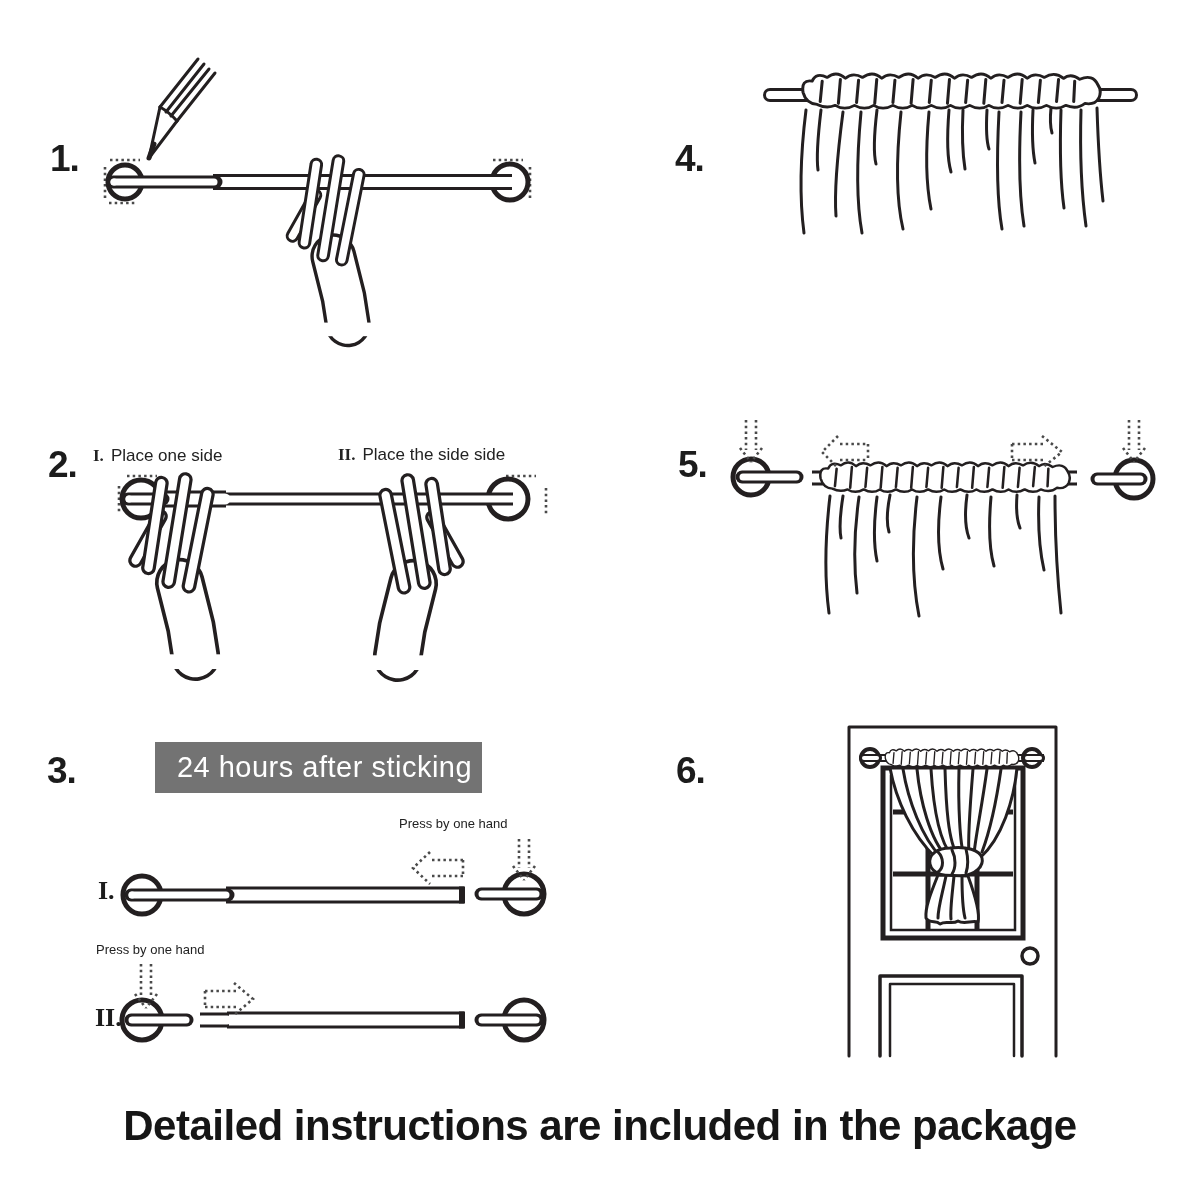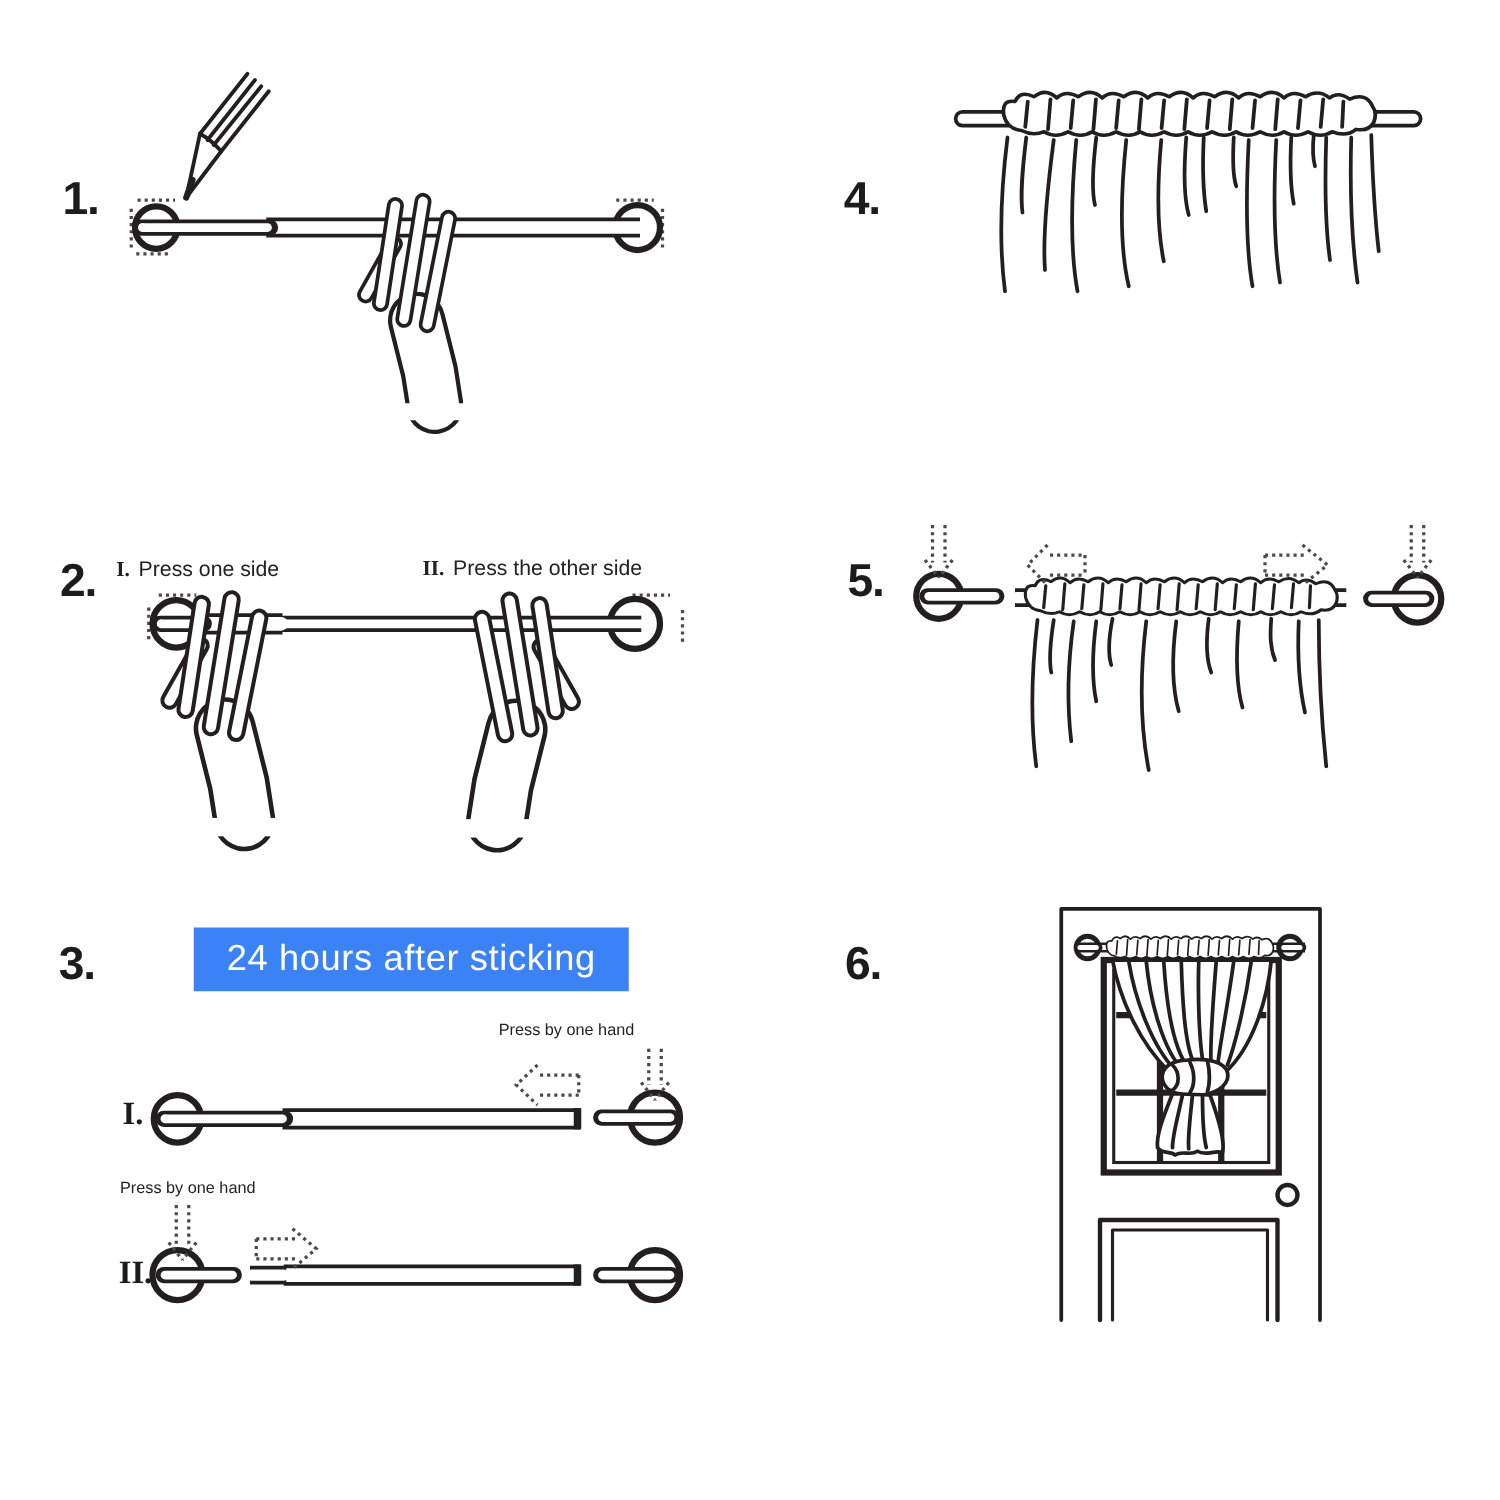--- a/index.html
+++ b/index.html
@@ -5,23 +5,23 @@
   html,body{margin:0;padding:0;background:#fff;}
   .canvas{position:relative;width:1200px;height:1200px;background:#ffffff;overflow:hidden;
           font-family:"Liberation Sans",sans-serif;}
   .art{position:absolute;left:0;top:0;width:1200px;height:1200px;}
   .label{position:absolute;color:#1c1c1c;white-space:nowrap;}
   .num{font-size:37px;font-weight:700;letter-spacing:-1px;}
   .sub{font-size:17px;color:#222;}
   .numeral{font-family:"Liberation Serif",serif;font-weight:700;margin-right:7px;}
   .rowlab{font-family:"Liberation Serif",serif;font-weight:700;font-size:26px;color:#1c1c1c;}
   .press{font-size:13px;color:#222;}
-  .banner{position:absolute;left:155px;top:742px;width:348px;height:51px;background:#3b82f6;
+  .banner{position:absolute;left:155px;top:742px;width:315px;height:51px;background:#737373;
           color:#ffffff;display:flex;align-items:center;justify-content:center;
-          font-size:29px;letter-spacing:0.5px;}
+          font-size:29px;letter-spacing:0.5px;padding-left:12px;}
   .footer{position:absolute;left:0;right:0;top:1102px;text-align:center;font-weight:700;
           font-size:42px;color:#161616;letter-spacing:-0.5px;}
   
   .blk{stroke:#231f20;fill:none;stroke-linecap:round;}
   .butt{stroke-linecap:butt;}
   .wht{stroke:#ffffff;fill:none;stroke-linecap:round;}
   .circ{fill:#ffffff;stroke:#231f20;stroke-width:5;}
   .fine{stroke:#231f20;fill:none;stroke-width:3;stroke-linecap:round;stroke-linejoin:round;}
   .fillw{fill:#ffffff;stroke:#231f20;stroke-width:3;stroke-linejoin:round;stroke-linecap:round;}
   .dot{stroke:#4a4a4a;fill:none;stroke-width:2.6;stroke-dasharray:2.5 3.2;stroke-linecap:butt;stroke-linejoin:miter;}
@@ -329,25 +329,26 @@
   </svg>
 
   <div class="label num" style="left:50px;top:138px">1.</div>
   <div class="label num" style="left:48px;top:444px">2.</div>
   <div class="label num" style="left:47px;top:750px">3.</div>
   <div class="label num" style="left:675px;top:138px">4.</div>
   <div class="label num" style="left:678px;top:444px">5.</div>
   <div class="label num" style="left:676px;top:750px">6.</div>
 
   <div class="label sub" style="left:93px;top:446px">
-    <span class="numeral">I.</span><span>Press one side</span>
+    <span class="numeral">I.</span><span>Place one side</span>
   </div>
   <div class="label sub" style="left:338px;top:445px">
-    <span class="numeral">II.</span><span>Press the other side</span>
+    <span class="numeral">II.</span><span>Place the side side</span>
   </div>
 
   <div class="banner">24 hours after sticking</div>
   <div class="label press" style="left:399px;top:816px">Press by one hand</div>
   <div class="label press" style="left:96px;top:942px">Press by one hand</div>
   <div class="label rowlab" style="left:98px;top:876px">I.</div>
   <div class="label rowlab" style="left:95px;top:1003px">II.</div>
 
+  <div class="footer">Detailed instructions are included in the package</div>
 </div>
 
 </body></html>

